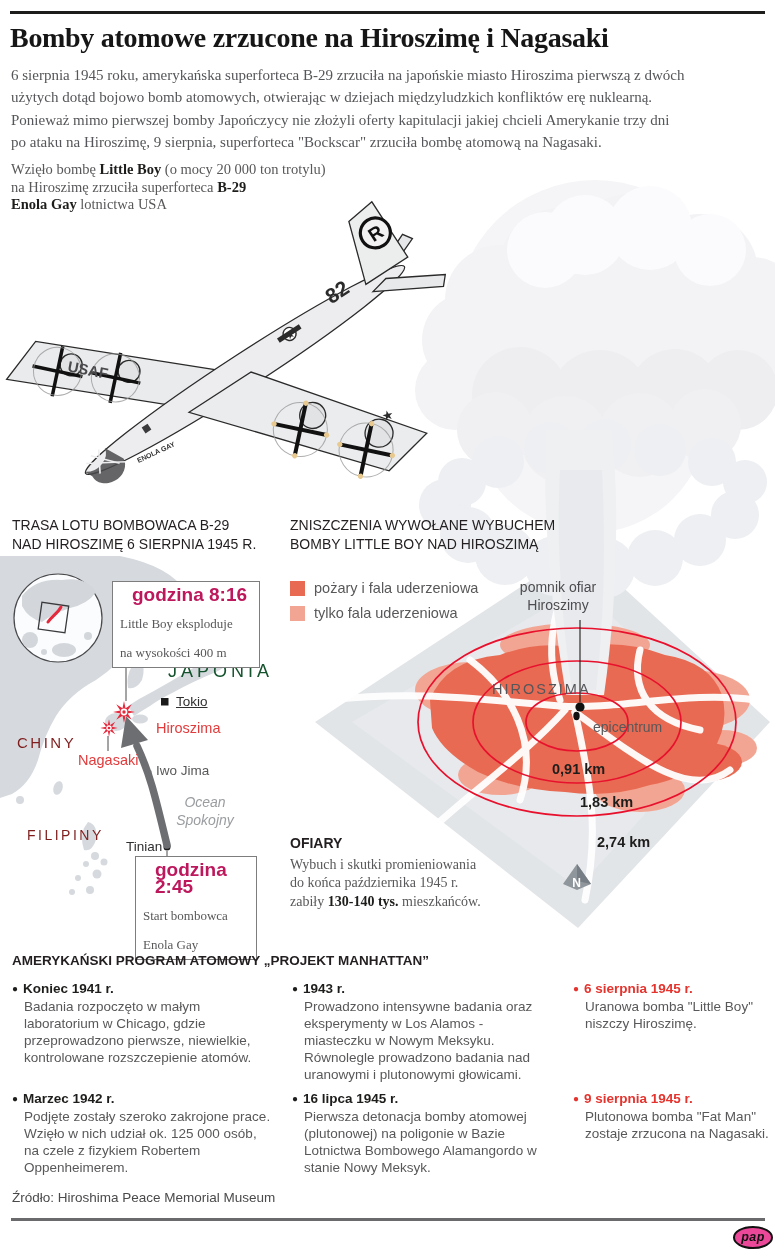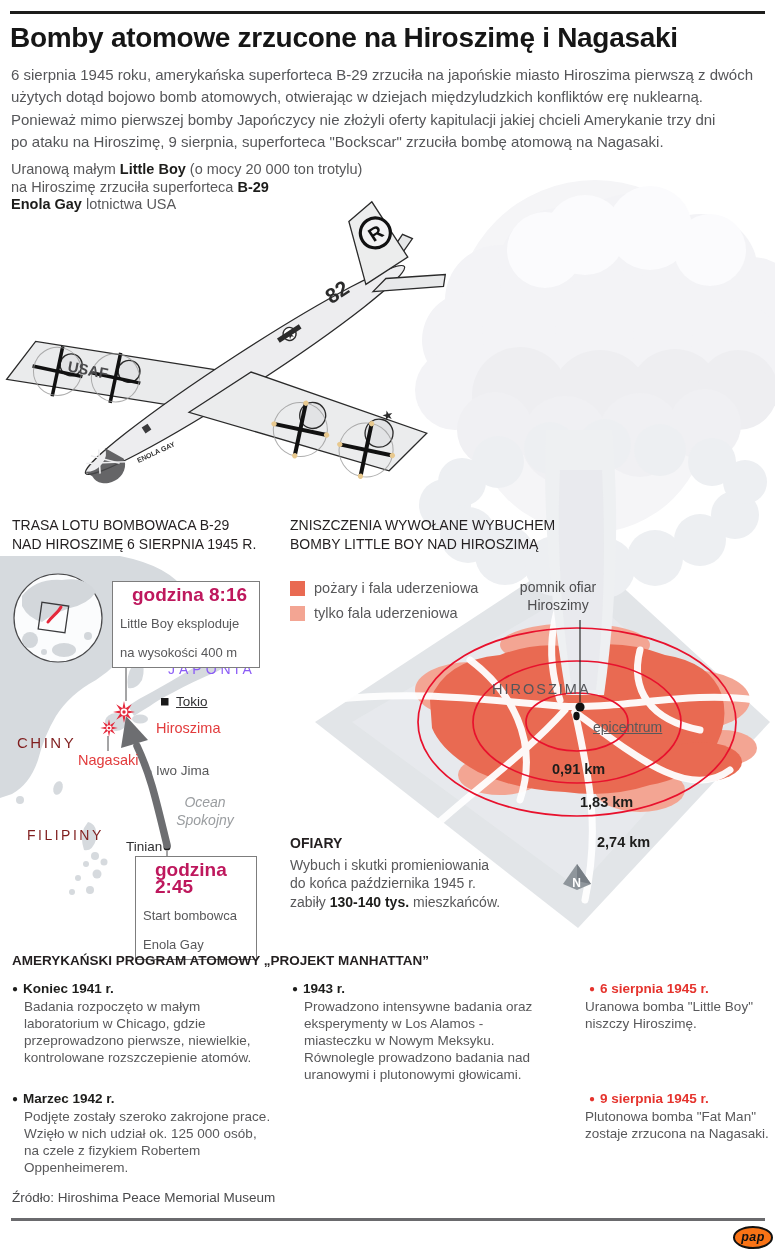--- a/index.html
+++ b/index.html
@@ -1,78 +1,78 @@
 <!DOCTYPE html>
 <html><head>
 <meta charset="utf-8">
 <style>
   html,body{margin:0;padding:0;background:#fff;}
   .page{position:relative;width:775px;height:1250px;background:#ffffff;
         font-family:"Liberation Sans",sans-serif;overflow:hidden;color:#1d1d1b;}
   .abs{position:absolute;}
-  .nowrap{white-space:nowrap;}
+  .nowrap{white-space:nowrap;font-family:Liberation Serif, serif;}
   
   .top-rule{left:10px;top:11px;width:755px;height:3px;background:#1d1d1b;}
   .title{left:10px;top:22px;font-size:28px;font-weight:bold;letter-spacing:-0.3px;color:#161616;}
   .intro{left:11px;top:64px;font-size:15px;line-height:22.4px;color:#555659;}
   .caption{left:11px;top:161px;font-size:14.5px;line-height:17.6px;color:#58585a;}
   .caption b{color:#1d1d1b;}
   
   .sec-h{font-size:14px;font-weight:normal;line-height:18.5px;color:#231f20;}
   
   .map-label{font-size:13.5px;color:#2f2f31;}
   .map-red{font-size:14.5px;color:#e23b3c;}
   .map-country{font-size:15px;letter-spacing:2.5px;color:#7f1d1d;}
-  .map-japonia{font-size:14px;letter-spacing:4px;color:#8b5cf6;}
+  .map-japonia{font-size:18px;letter-spacing:4px;color:#14532d;}
   .map-ocean{font-style:italic;font-size:14px;line-height:18px;color:#9a9da0;text-align:center;}
   .underline{text-decoration:underline;}
   .callout{background:#ffffff;border:1px solid #7d7d7d;padding:4px 7px 6px 7px;line-height:17px;}
   .callout .c-title{font-size:19px;font-weight:bold;color:#be185d;margin-left:12px;}
   .callout .c-line{font-size:13px;color:#58585a;margin-top:12px;}
   
   .legend-row{display:flex;align-items:center;gap:9px;justify-content:space-between;}
   .swatch{width:15px;height:15px;flex:0 0 15px;}
   .sw1{background:#e96a52;} .sw2{background:#f3a593;}
   .legend-txt{font-size:14.5px;color:#58585a;}
   .memorial{font-size:14px;line-height:18px;color:#4d4d4f;text-align:center;}
   .city-label{font-size:14.5px;letter-spacing:2px;color:#55565a;}
-  .epi-label{font-size:14px;color:#58585a;text-decoration:underline;}
+  .epi-label{font-size:14px;color:#58585a;}
   .km{font-size:14.5px;font-weight:bold;color:#1d1d1b;}
   .ofiary-h{font-size:14px;font-weight:bold;color:#231f20;}
   .ofiary-b{font-size:14px;line-height:18.4px;color:#58585a;}
   .ofiary-b b{color:#1d1d1b;}
   
   .tl-h{font-size:13.5px;font-weight:bold;color:#231f20;}
   .tl-date{font-size:13.5px;font-weight:bold;color:#1d1d1b;margin-bottom:2px;}
   .tl-date .blt{font-size:10px;vertical-align:1px;margin-right:5px;}
   .tl-body{font-size:13.5px;line-height:17px;color:#58585a;padding-left:12px;}
-  .hl .tl-date{color:#e5332d;margin-left:16px;}
+  .hl .tl-date{color:#e5332d;}
   
   .source{font-size:13.5px;color:#4a4a4c;}
   .bottom-rule{left:11px;top:1218px;width:754px;height:3px;background:#6a6a6d;}
   .pap{left:733px;top:1226px;width:36px;height:19px;border:2px solid #111;border-radius:50%;
        font-size:12.5px;font-weight:bold;font-style:italic;text-align:center;line-height:18px;
-       letter-spacing:.5px;color:#111;background:#f97316;}
+       letter-spacing:.5px;color:#111;background:#ec4899;}
   .z1{z-index:1}.z2{z-index:2}.z3{z-index:3}.z4{z-index:4}.z5{z-index:5}
 </style>
 </head>
 <body>
 
 <div class="page">
 
   <div class="abs top-rule z5"></div>
   <div class="abs title nowrap z5">Bomby atomowe zrzucone na Hiroszimę i Nagasaki</div>
   <div class="abs intro z5">
     <div class="nowrap">6 sierpnia 1945 roku, amerykańska superforteca B-29 zrzuciła na japońskie miasto Hiroszima pierwszą z dwóch</div>
     <div class="nowrap">użytych dotąd bojowo bomb atomowych, otwierając w dziejach międzyludzkich konfliktów erę nuklearną.</div>
     <div class="nowrap">Ponieważ mimo pierwszej bomby Japończycy nie złożyli oferty kapitulacji jakiej chcieli Amerykanie trzy dni</div>
     <div class="nowrap">po ataku na Hiroszimę, 9 sierpnia, superforteca "Bockscar" zrzuciła bombę atomową na Nagasaki.</div>
   </div>
   <div class="abs caption z5">
-    <div class="nowrap"><span>Uranową małym </span><b>Little Boy</b><span> (o mocy 20 000 ton trotylu)</span></div>
+    <div class="nowrap"><span>Wzięło bombę </span><b>Little Boy</b><span> (o mocy 20 000 ton trotylu)</span></div>
     <div class="nowrap"><span>na Hiroszimę zrzuciła superforteca </span><b>B-29</b></div>
     <div class="nowrap"><b>Enola Gay</b><span> lotnictwa USA</span></div>
   </div>
 
   <svg class="abs z2" style="left:400px;top:170px" width="375" height="550" viewBox="400 170 375 550">
     <g fill="#f5f5f7">
       <circle cx="595" cy="320" r="140"></circle>
         <circle cx="590" cy="415" r="118"></circle>
     </g>
     <g fill="#f3f3f6">
@@ -362,20 +362,24 @@
     <div class="tl-body">Badania rozpoczęto w małym laboratorium w Chicago, gdzie przeprowadzono pierwsze, niewielkie, kontrolowane rozszczepienie atomów.</div>
   </div>
   <div class="abs z5" style="left:12px;top:1091px;width:262px">
     <div class="tl-date"><span class="blt">●</span><span>Marzec 1942 r.</span></div>
     <div class="tl-body">Podjęte zostały szeroko zakrojone prace. Wzięło w nich udział ok. 125 000 osób, na czele z fizykiem Robertem Oppenheimerem.</div>
   </div>
   <div class="abs z5" style="left:292px;top:981px;width:262px">
     <div class="tl-date"><span class="blt">●</span><span>1943 r.</span></div>
     <div class="tl-body">Prowadzono intensywne badania oraz eksperymenty w Los Alamos - miasteczku w Nowym Meksyku. Równolegle prowadzono badania nad uranowymi i plutonowymi głowicami.</div>
   </div>
+  <div class="abs z5" style="left:292px;top:1091px;width:262px">
+    <div class="tl-date"><span class="blt">●</span><span>16 lipca 1945 r.</span></div>
+    <div class="tl-body">Pierwsza detonacja bomby atomowej (plutonowej) na poligonie w Bazie Lotnictwa Bombowego Alamangordo w stanie Nowy Meksyk.</div>
+  </div>
   <div class="abs hl z5" style="left:573px;top:981px;width:196px">
     <div class="tl-date"><span class="blt">●</span><span>6 sierpnia 1945 r.</span></div>
     <div class="tl-body">Uranowa bomba "Little Boy" niszczy Hiroszimę.</div>
   </div>
   <div class="abs hl z5" style="left:573px;top:1091px;width:196px">
     <div class="tl-date"><span class="blt">●</span><span>9 sierpnia 1945 r.</span></div>
     <div class="tl-body">Plutonowa bomba "Fat Man" zostaje zrzucona na Nagasaki.</div>
   </div>
 
   <div class="abs source z5" style="left:12px;top:1190px">Źródło: Hiroshima Peace Memorial Museum</div>

